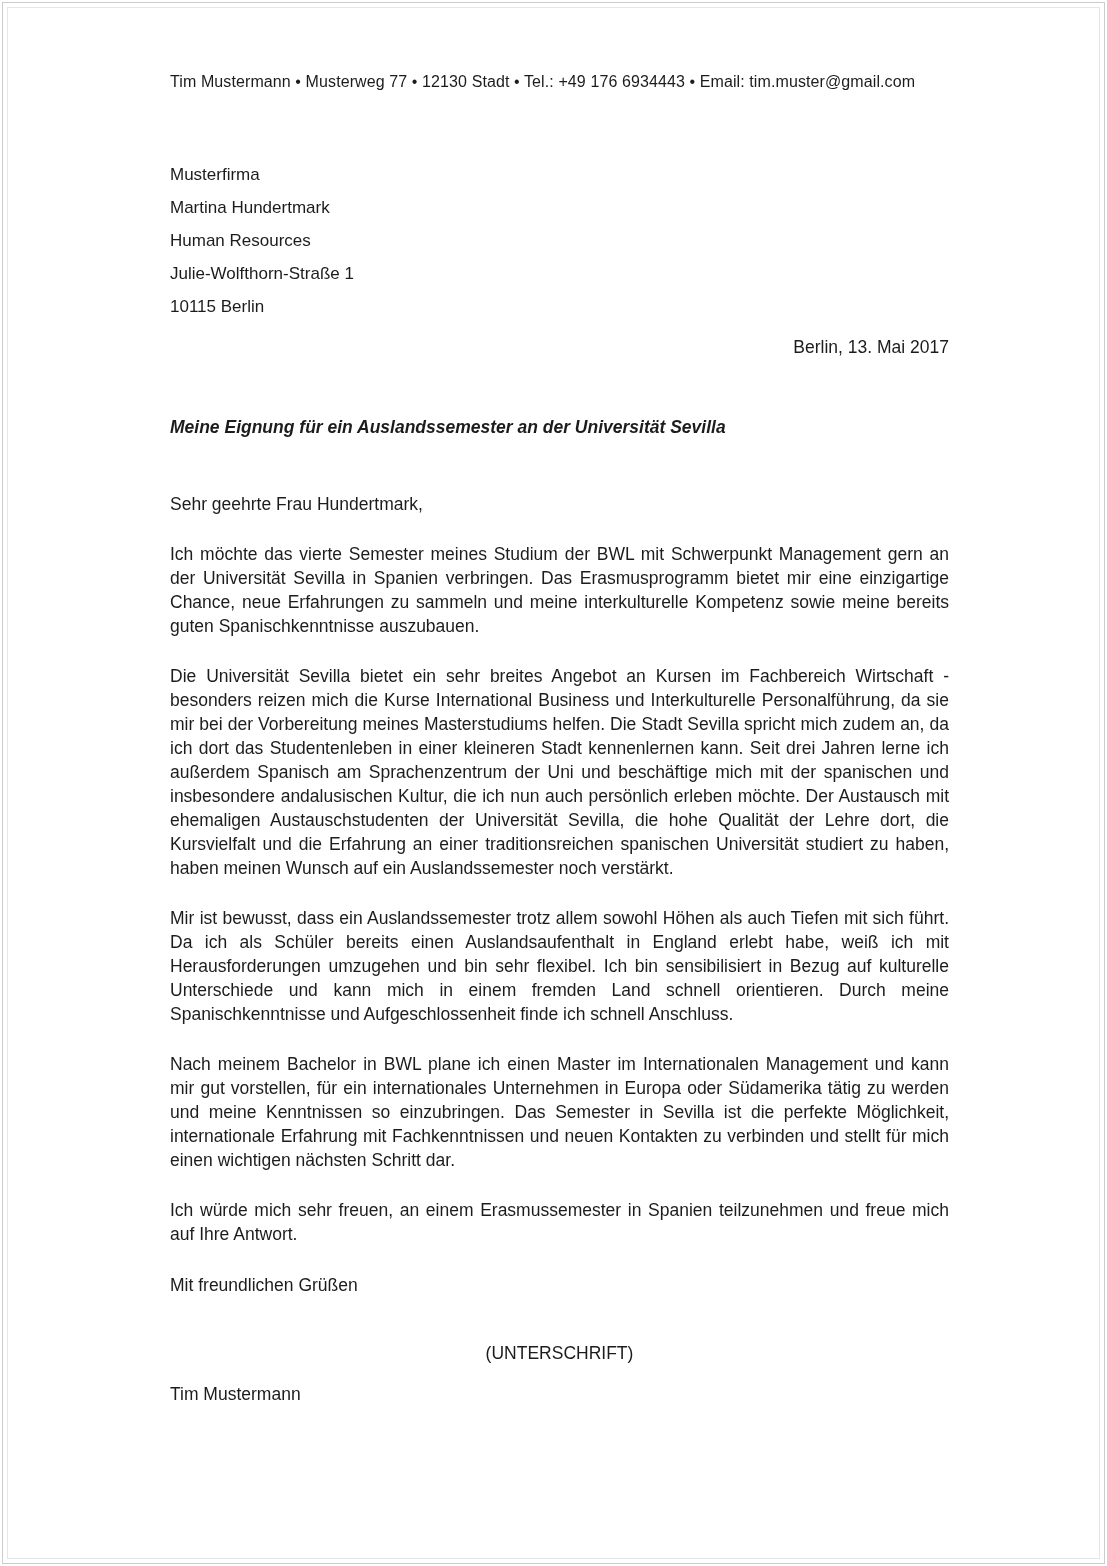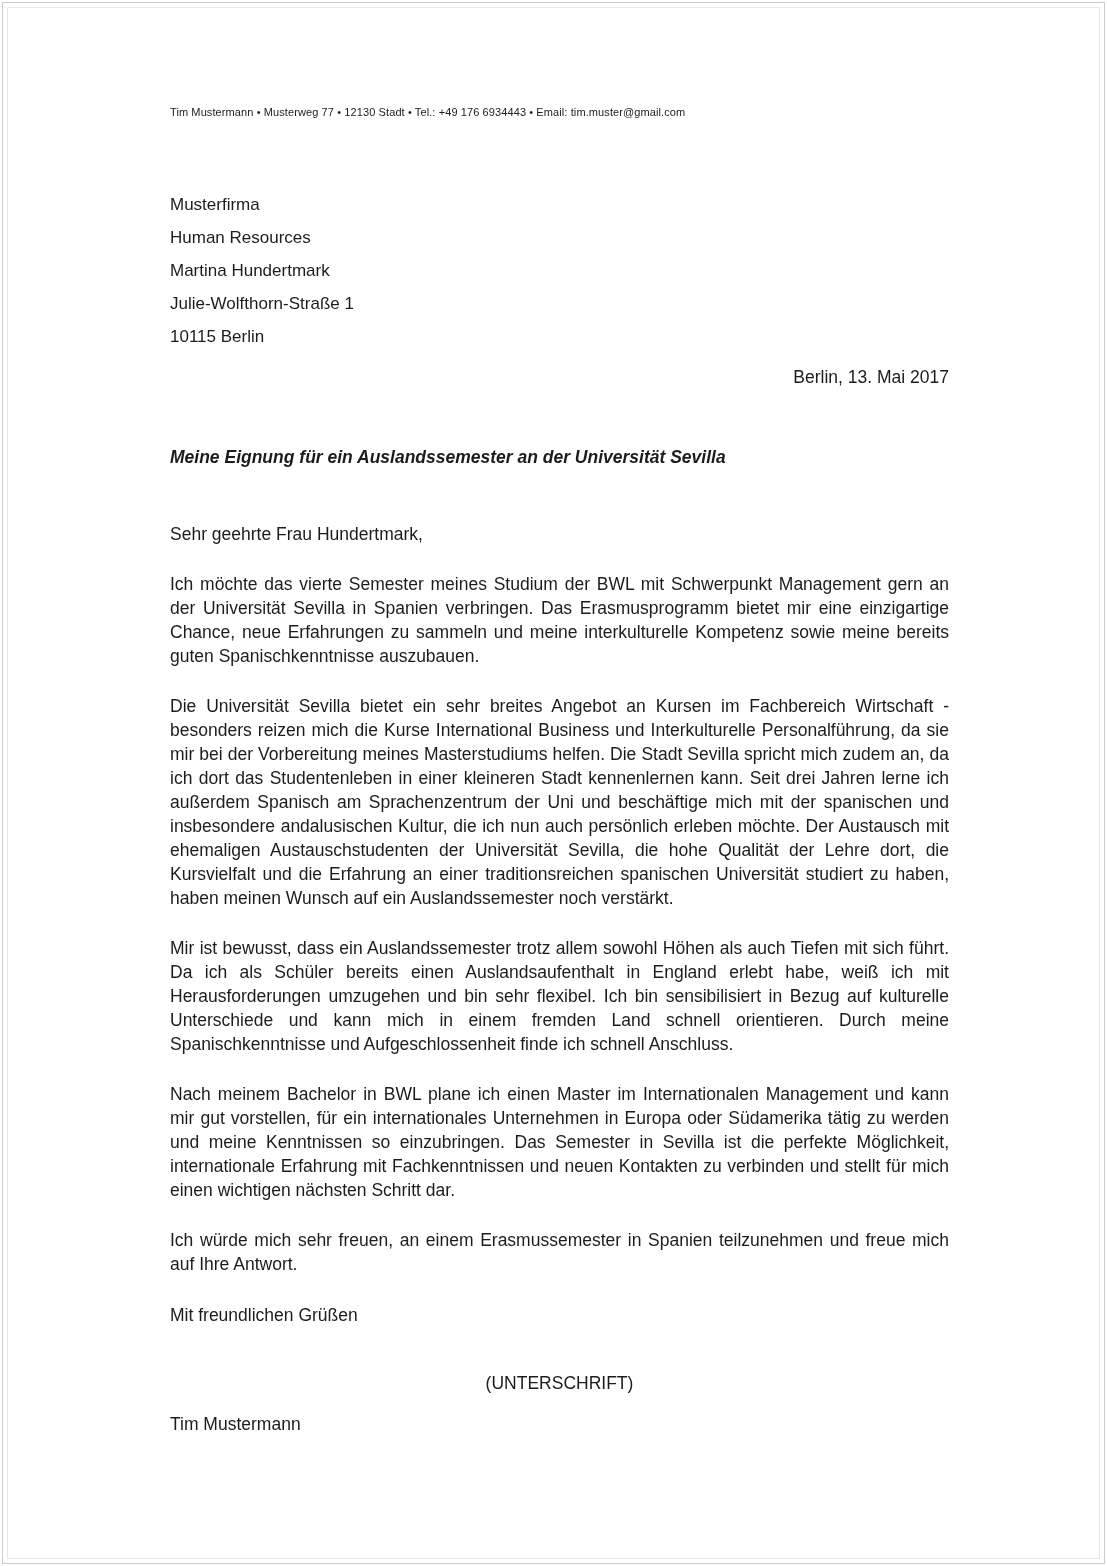--- a/index.html
+++ b/index.html
@@ -30,22 +30,22 @@
     border: 1px solid #e6e6e6;
     pointer-events: none;
   }
   .content {
     position: absolute;
     top: 0;
     left: 170px;
     right: 158px;
   }
   .sender {
-    margin-top: 102px;
-    font-size: 11px;
+    margin-top: 72px;
+    font-size: 16px;
     line-height: 20px;
     letter-spacing: 0.1px;
     white-space: nowrap;
   }
   .recipient {
     margin-top: 66px;
     font-size: 17px;
     line-height: 33px;
   }
   .date {
@@ -95,22 +95,22 @@
 <div class="page">
   <div class="border-outer"></div>
   <div class="border-inner"></div>
 
   <div class="content">
 
     <div class="sender">Tim Mustermann • Musterweg 77 • 12130 Stadt • Tel.: +49 176 6934443 • Email: tim.muster@gmail.com</div>
 
     <div class="recipient">
       <div>Musterfirma</div>
+      <div>Martina Hundertmark</div>
       <div>Human Resources</div>
-      <div>Martina Hundertmark</div>
       <div>Julie-Wolfthorn-Straße 1</div>
       <div>10115 Berlin</div>
     </div>
 
     <div class="date">Berlin, 13. Mai 2017</div>
 
     <div class="subject">Meine Eignung für ein Auslandssemester an der Universität Sevilla</div>
 
     <div class="salutation">Sehr geehrte Frau Hundertmark,</div>
 

